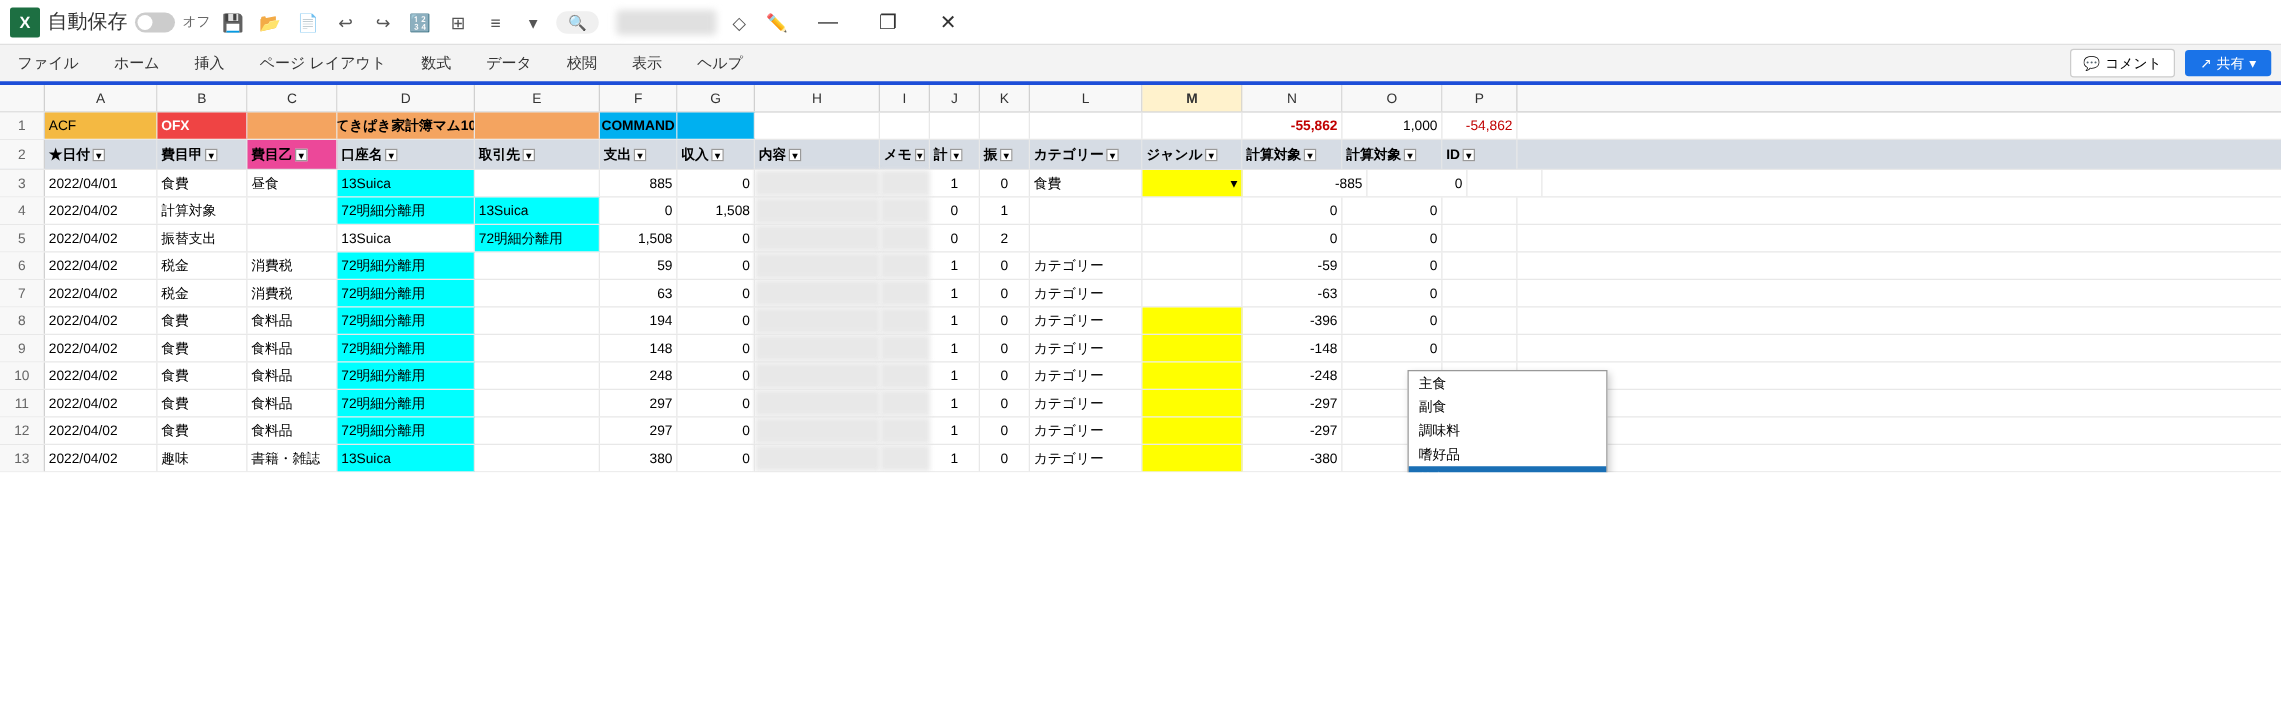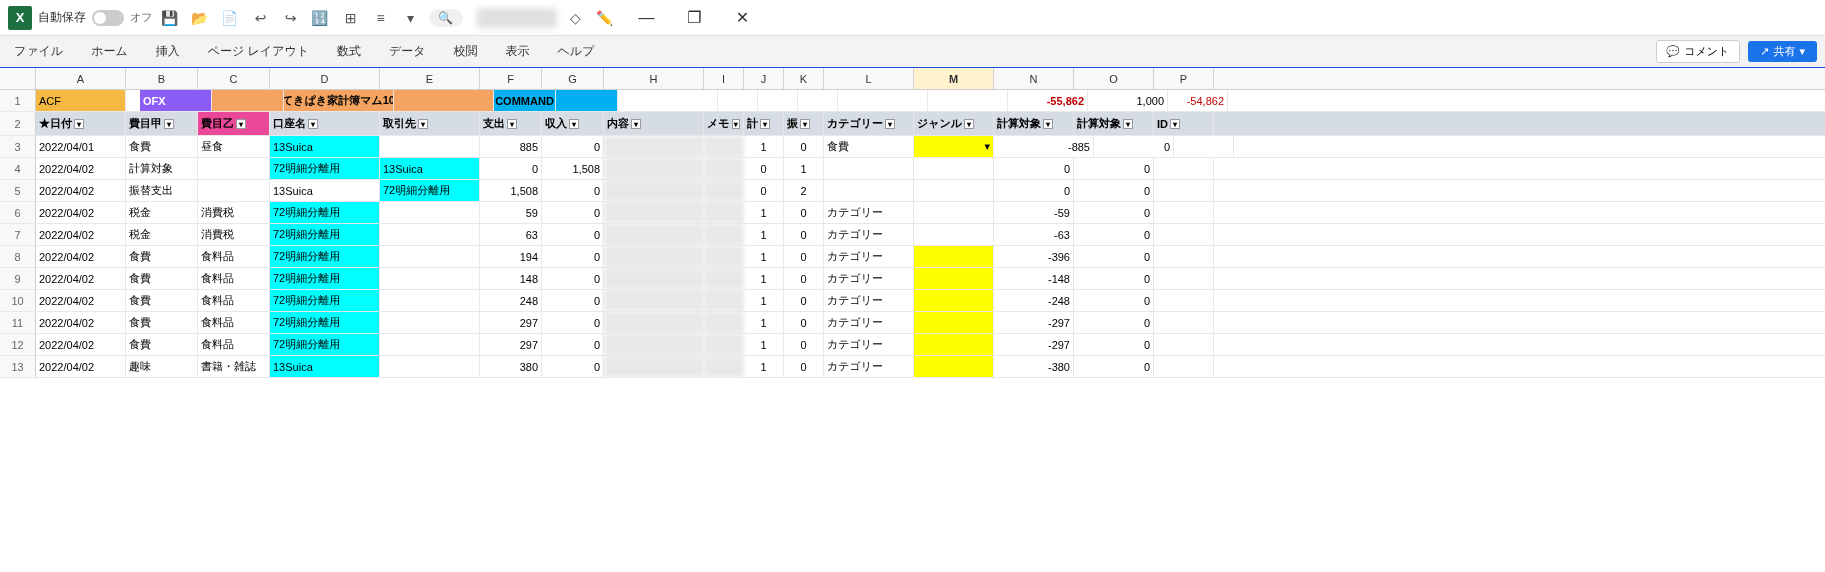--- a/index.html
+++ b/index.html
@@ -17,21 +17,21 @@
     }
     .excel-icon {
       width: 24px; height: 24px;
       background: #1d6f42;
       color: white;
       font-weight: bold;
       font-size: 13px;
       display: flex; align-items: center; justify-content: center;
       border-radius: 2px;
     }
-    .autosave-label { font-size: 12px; color: #333; }
+    .autosave-label { font-size: 16px; color: #333; }
     .toggle-off {
       width: 32px; height: 16px;
       background: #ccc;
       border-radius: 8px;
       position: relative;
       display: inline-block;
     }
     .toggle-off::after {
       content: '';
       width: 12px; height: 12px;
@@ -60,21 +60,21 @@
     }
 
     
     .ribbon {
       height: 32px;
       background: #f3f3f3;
       display: flex;
       align-items: center;
       padding: 0 8px;
       gap: 16px;
-      border-bottom: 1px solid #1d4ed8;
+      border-bottom: 3px solid #1d4ed8;
     }
     .ribbon-item {
       font-size: 12px;
       color: #333;
       cursor: pointer;
       padding: 4px 6px;
       border-radius: 3px;
     }
     .ribbon-right {
       margin-left: auto;
@@ -164,21 +164,21 @@
     .cell.center { justify-content: center; }
 
     
     .bg-orange { background: #f4b942; }
     .bg-purple { background: #7030a0; color: white; }
     .bg-cyan { background: #00ffff; }
     .bg-yellow { background: #ffff00; }
 
     
     .row1-acf { background: #f4b942; font-weight: bold; }
-    .row1-ofx { background: #8b5cf6; color: white; font-weight: bold; margin-left: 14px; }
+    .row1-ofx { background: #ef4444; color: white; font-weight: bold; }
     .row1-tekipaki { background: #f4a460; font-weight: bold; text-align: center; }
     .row1-command { background: #00b0f0; font-weight: bold; text-align: center; }
 
     
     .row2-cell {
       background: #d6dce4;
       font-weight: bold;
       font-size: 11px;
     }
     .row2-filter {
@@ -593,14 +593,21 @@
     <div class="cell blurred-cell" style="width:40px;filter:blur(2px)"></div>
     <div class="cell center" style="width:40px">1</div>
     <div class="cell center" style="width:40px">0</div>
     <div class="cell" style="width:90px">カテゴリー</div>
     <div class="cell bg-yellow" style="width:80px"></div>
     <div class="cell right" style="width:80px">-380</div>
     <div class="cell right" style="width:80px">0</div>
     <div class="cell" style="width:60px"></div>
   </div>
 
+  <div class="dropdown-container" style="left: 1126px; top: 228px; width: 160px;">
+    <div class="dropdown-item">主食</div>
+    <div class="dropdown-item">副食</div>
+    <div class="dropdown-item">調味料</div>
+    <div class="dropdown-item">嗜好品</div>
+    <div class="dropdown-item selected">外食</div>
+  </div>
 
 </div>
 
 </body></html>

